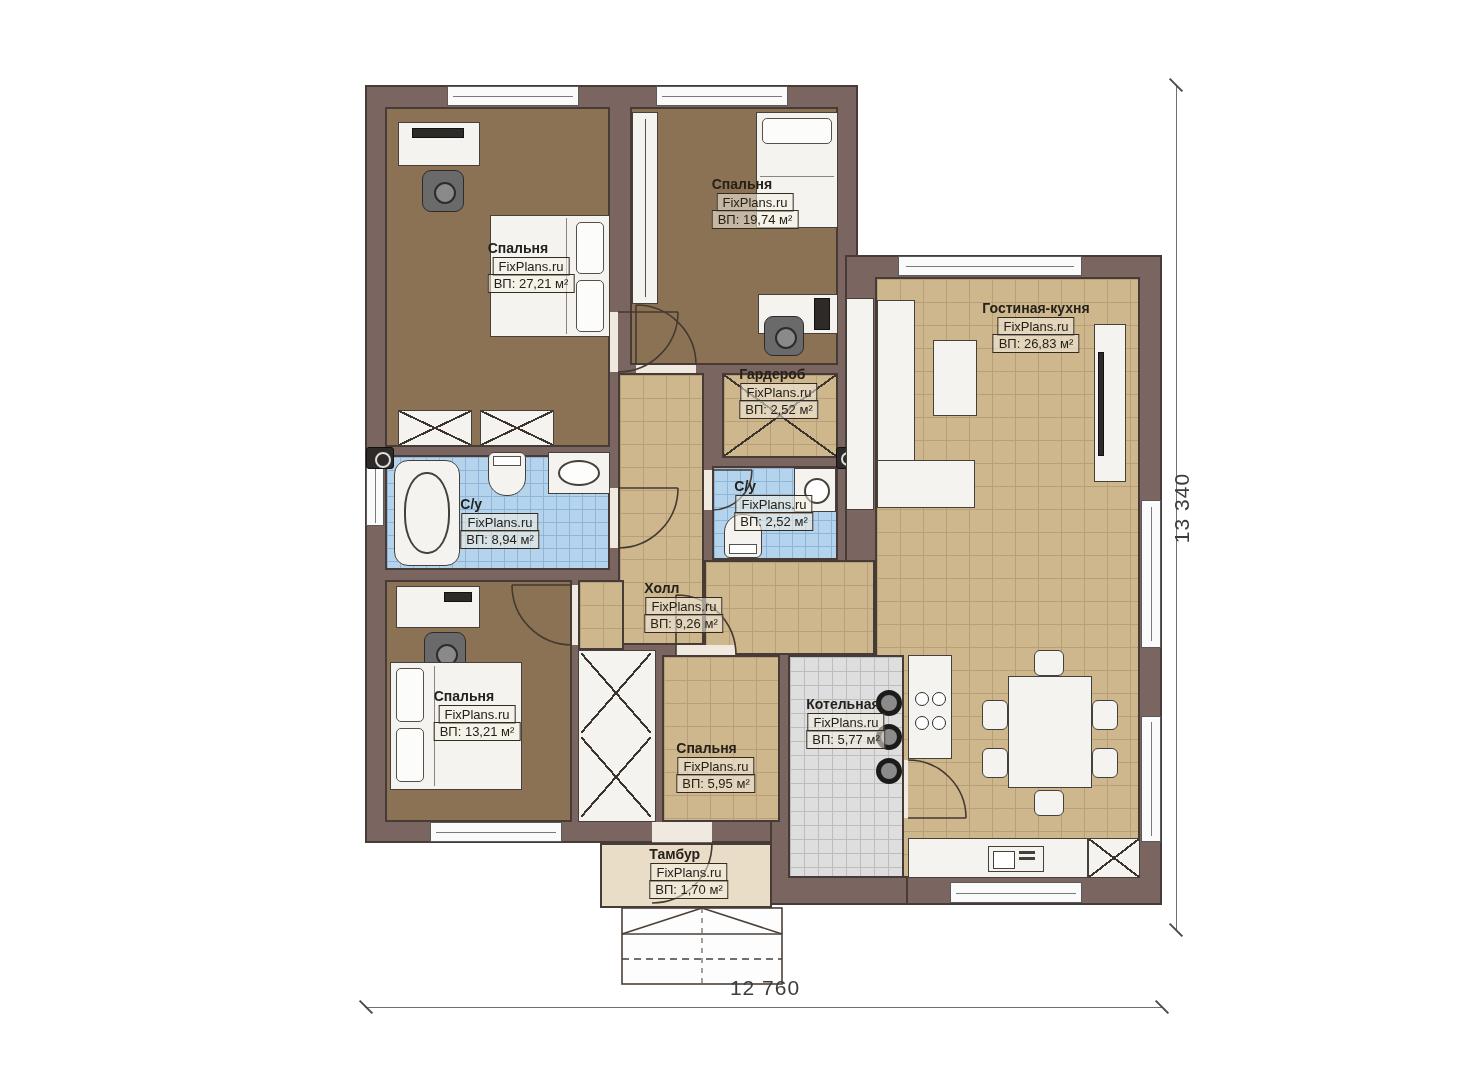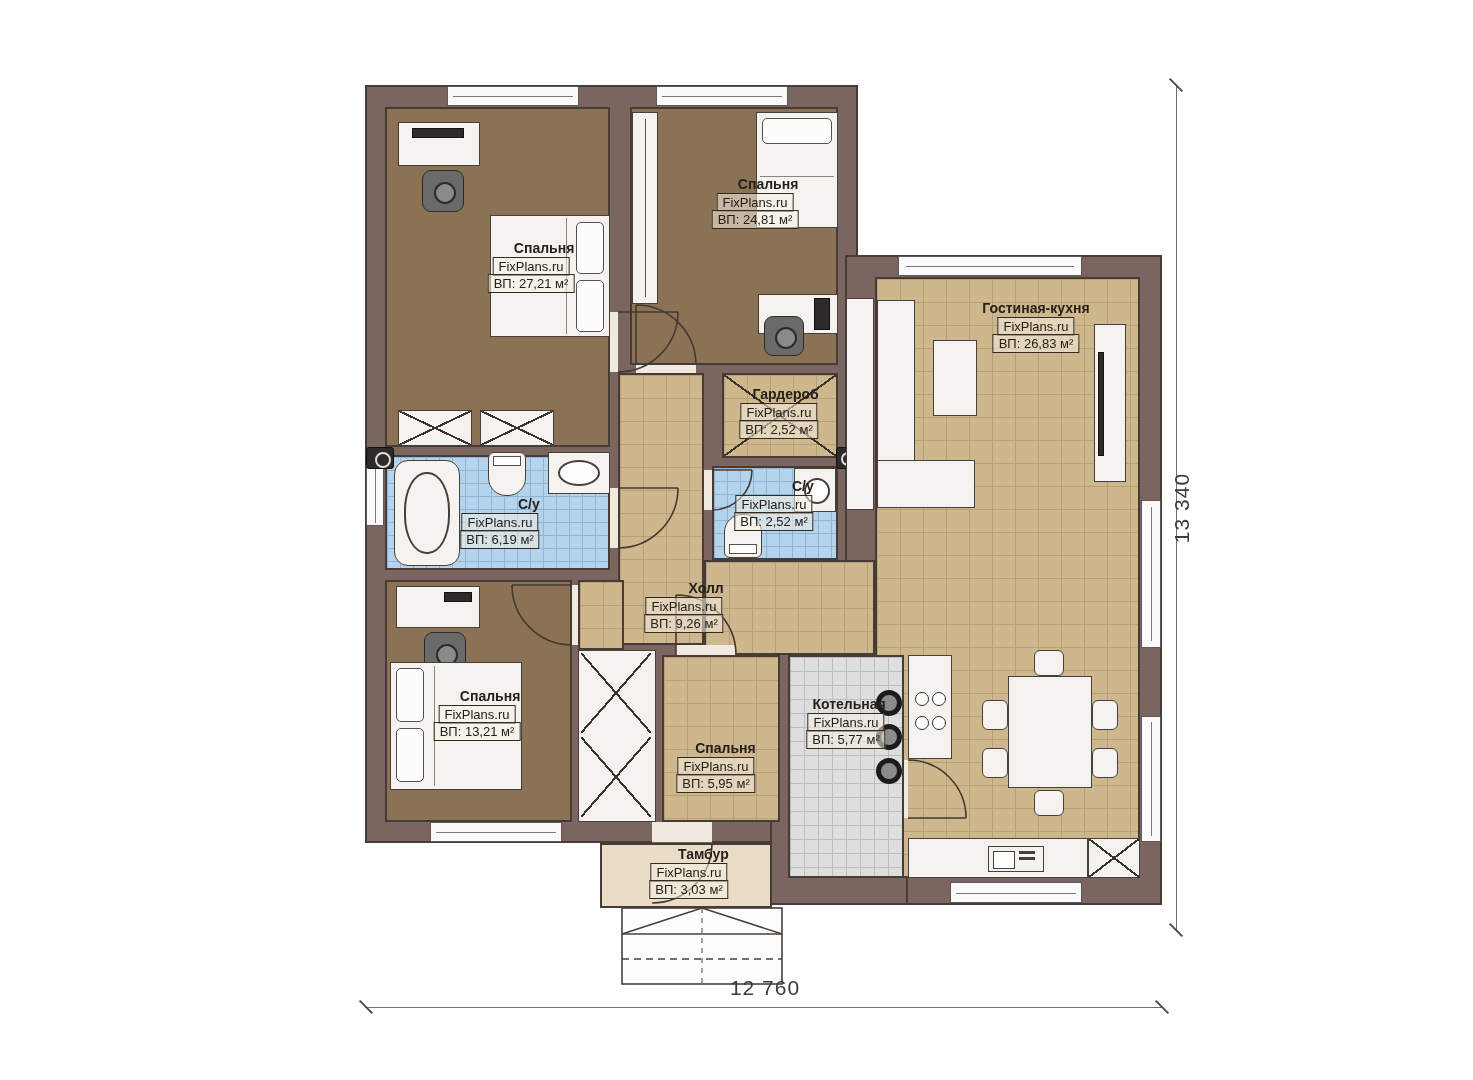--- a/index.html
+++ b/index.html
@@ -31,21 +31,21 @@
      linear-gradient(to top right,transparent calc(50% - 1px),#3b332c calc(50% - 1px),#3b332c calc(50% + 1px),transparent calc(50% + 1px)),
      linear-gradient(to bottom right,transparent calc(50% - 1px),#3b332c calc(50% - 1px),#3b332c calc(50% + 1px),transparent calc(50% + 1px));}
   .chair{background:#6a6a6a;border:1.5px solid #2c2c2c;border-radius:9px;}
   .chair i{position:absolute;left:50%;top:50%;width:18px;height:18px;margin:-9px 0 0 -9px;
            border:2px solid #2c2c2c;border-radius:50%;display:block;background:#8a8a8a;}
   .pillow{background:#fcfcfb;border:1.5px solid #55504a;border-radius:5px;}
   .oval{border:2px solid #45403a;border-radius:50%;background:#fdfdfc;}
   .donut{border:5px solid #1d1b1a;border-radius:50%;background:#8b8b8b;}
   .burner{position:absolute;width:12px;height:12px;border:1.5px solid #2c2c2c;border-radius:50%;background:#fff;}
   .opening{background:#efe9df;}
-  .rlabel{position:absolute;transform:translateX(-50%);text-align:right;color:var(--label_ink,#25201a);}
+  .rlabel{position:absolute;transform:translateX(-50%);text-align:left;color:var(--label_ink,#25201a);}
   .rname{font-weight:bold;font-size:14px;line-height:16px;margin-bottom:2px;white-space:nowrap;}
   .rbox{border:1.5px solid #332a22;background:rgba(246,240,228,.55);padding:0 5px;font-size:13px;
         line-height:17px;width:max-content;margin:-1.5px auto 0;white-space:nowrap;}
   .dimtext{color:var(--dim_ink,#3c3c3c);font-size:21px;letter-spacing:1px;}
   .dimline-h{border-top:1.5px solid #6f6f6f;}
   .dimline-v{border-left:1.5px solid #6f6f6f;}
   .tick{width:18px;height:0;border-top:2px solid #4a4a4a;transform:rotate(45deg);}
   svg.overlay{position:absolute;left:0;top:0;pointer-events:none;}
 </style>
 </head>
@@ -221,41 +221,41 @@
   </svg>
 
   <div class="rlabel" style="left:531px;top:240px">
     <div class="rname">Спальня</div>
     <div class="rbox">FixPlans.ru</div>
     <div class="rbox">ВП: 27,21 м²</div>
   </div>
   <div class="rlabel" style="left:755px;top:176px">
     <div class="rname">Спальня</div>
     <div class="rbox">FixPlans.ru</div>
-    <div class="rbox">ВП: 24,81 м²</div>
+    <div class="rbox">ВП: 19,74 м²</div>
   </div>
   <div class="rlabel" style="left:1036px;top:300px">
     <div class="rname">Гостиная-кухня</div>
     <div class="rbox">FixPlans.ru</div>
     <div class="rbox">ВП: 26,83 м²</div>
   </div>
-  <div class="rlabel" style="left:779px;top:386px">
+  <div class="rlabel" style="left:779px;top:366px">
     <div class="rname">Гардероб</div>
     <div class="rbox">FixPlans.ru</div>
     <div class="rbox">ВП: 2,52 м²</div>
   </div>
   <div class="rlabel" style="left:774px;top:478px">
     <div class="rname">С/у</div>
     <div class="rbox">FixPlans.ru</div>
     <div class="rbox">ВП: 2,52 м²</div>
   </div>
   <div class="rlabel" style="left:500px;top:496px">
     <div class="rname">С/у</div>
     <div class="rbox">FixPlans.ru</div>
-    <div class="rbox">ВП: 6,19 м²</div>
+    <div class="rbox">ВП: 8,94 м²</div>
   </div>
   <div class="rlabel" style="left:684px;top:580px">
     <div class="rname">Холл</div>
     <div class="rbox">FixPlans.ru</div>
     <div class="rbox">ВП: 9,26 м²</div>
   </div>
   <div class="rlabel" style="left:477px;top:688px">
     <div class="rname">Спальня</div>
     <div class="rbox">FixPlans.ru</div>
     <div class="rbox">ВП: 13,21 м²</div>
@@ -266,21 +266,21 @@
     <div class="rbox">ВП: 5,77 м²</div>
   </div>
   <div class="rlabel" style="left:716px;top:740px">
     <div class="rname">Спальня</div>
     <div class="rbox">FixPlans.ru</div>
     <div class="rbox">ВП: 5,95 м²</div>
   </div>
   <div class="rlabel" style="left:689px;top:846px">
     <div class="rname">Тамбур</div>
     <div class="rbox">FixPlans.ru</div>
-    <div class="rbox">ВП: 3,03 м²</div>
+    <div class="rbox">ВП: 1,70 м²</div>
   </div>
 
   <div class="abs dimtext" style="left:700px;top:976px;width:130px;text-align:center">12 760</div>
   <div class="abs dimline-h" style="left:365px;top:1007px;width:797px;height:0"></div>
   <div class="abs tick" style="left:357px;top:1006px"></div>
   <div class="abs tick" style="left:1153px;top:1006px"></div>
   <div class="abs dimline-v" style="left:1176px;top:85px;width:0;height:845px"></div>
   <div class="abs dimtext" style="left:1142px;top:496px;width:80px;text-align:center;transform:rotate(-90deg)">13 340</div>
   <div class="abs tick" style="left:1167px;top:84px"></div>
   <div class="abs tick" style="left:1167px;top:929px"></div>

